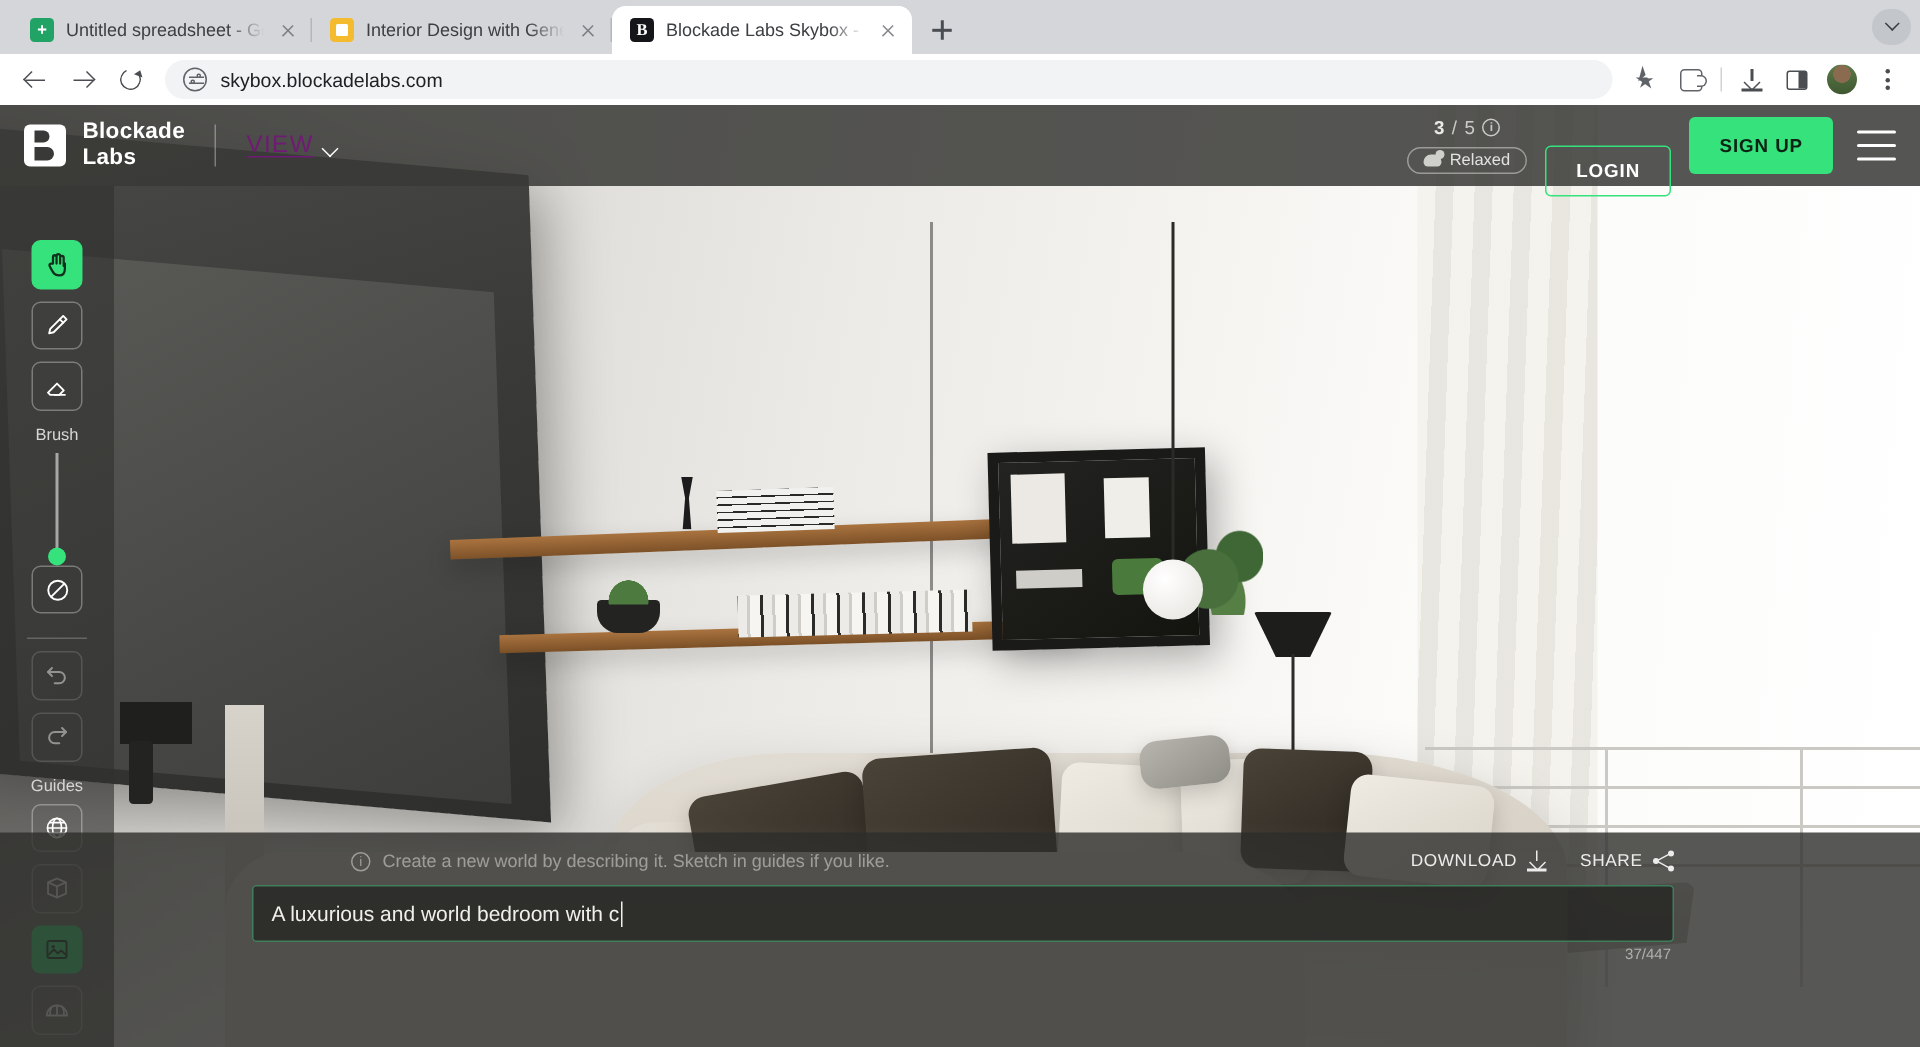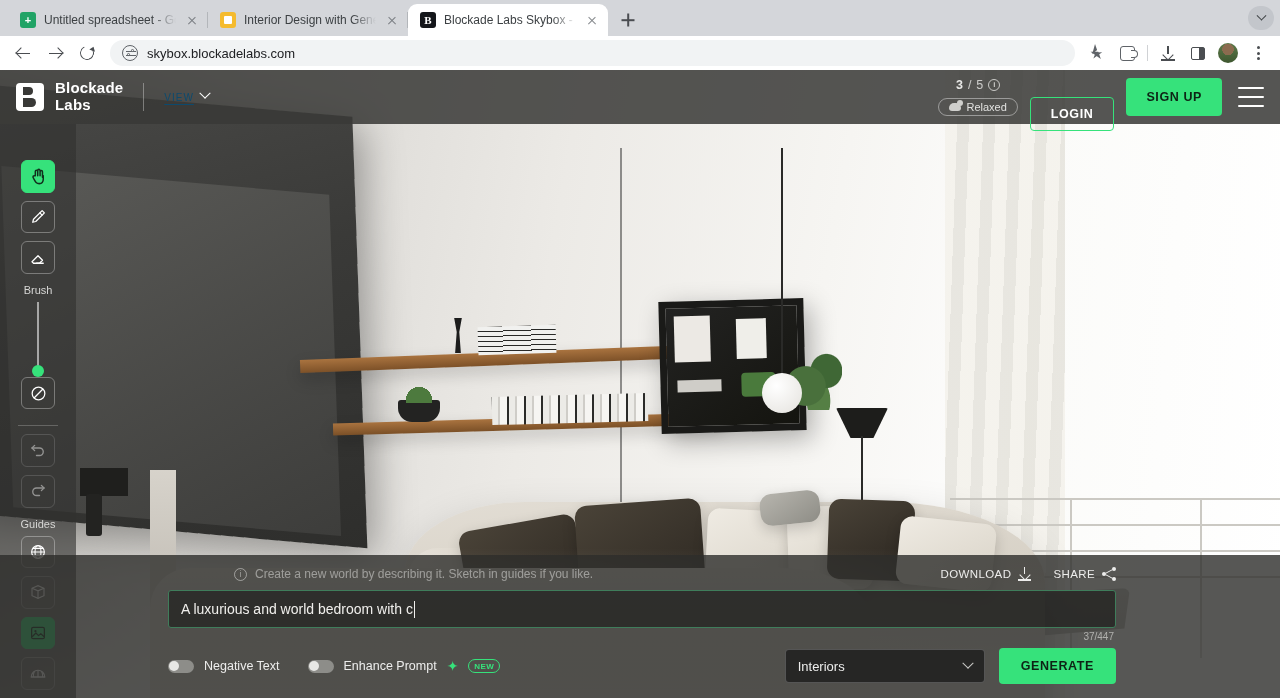--- a/index.html
+++ b/index.html
@@ -319,21 +319,21 @@
   .logo-mark:before {
     content:""; position:absolute; left:7px; top:4px; width:10px; height:8px;
     background:#393937; border-radius:0 4px 4px 0;
   }
   .logo-mark:after {
     content:""; position:absolute; left:7px; top:15px; width:13px; height:9px;
     background:#393937; border-radius:0 5px 5px 0;
   }
   .logo-txt { color:#fff; font-size:15px; font-weight:bold; line-height:1.12; letter-spacing:.2px; }
   .bar-div { width:1px; height:28px; background: rgba(255,255,255,.34); margin: 0 20px; }
-  .view-btn { display:flex; align-items:flex-start; gap:7px; color:#0c4a6e; font-size:10px; letter-spacing:1px; }
+  .view-btn { display:flex; align-items:flex-end; gap:7px; color:#701a75; font-size:16px; letter-spacing:1px; }
   .view-btn span { text-decoration: underline; text-underline-offset: 3px; }
   .cv {
     width:8px; height:8px; border-right:1.7px solid #fff; border-bottom:1.7px solid #fff;
     transform: rotate(45deg) translate(-2px,-2px);
   }
   .bar-right { margin-left:auto; display:flex; align-items:center; gap:12px; }
   .credits { text-align:center; color:#e9e9e7; }
   .credits-row { display:flex; align-items:center; justify-content:center; gap:5px; font-size:12.5px; font-weight:bold; }
   .credits-row .slash { font-weight:normal; opacity:.8; }
   .info-i {
@@ -716,39 +716,16 @@
       </div>
 
       <div class="prompt-wrap">
         <div class="prompt" placeholder="Describe your world...">
           <span>A luxurious and world bedroom with c</span>
             <span class="caret"></span>
         </div>
         <div class="counter">37/447</div>
       </div>
 
-      <div class="panel-bot">
-        <div class="toggle-row">
-          <div class="toggle">
-              <i></i>
-            </div>
-          <div class="toggle-lbl">Negative Text</div>
-        </div>
-        <div class="toggle-row">
-          <div class="toggle">
-              <i></i>
-            </div>
-          <div class="toggle-lbl">Enhance Prompt</div>
-          <div class="sparkle">✦</div>
-          <div class="newbadge">NEW</div>
-        </div>
-        <div class="panel-bot-right">
-          <div class="select">
-            <span>Interiors</span>
-            <div class="cv2"></div>
-          </div>
-          <button class="btn-generate">GENERATE</button>
-        </div>
-      </div>
     </div>
 
   </div>
 </div>
 
 </body></html>

